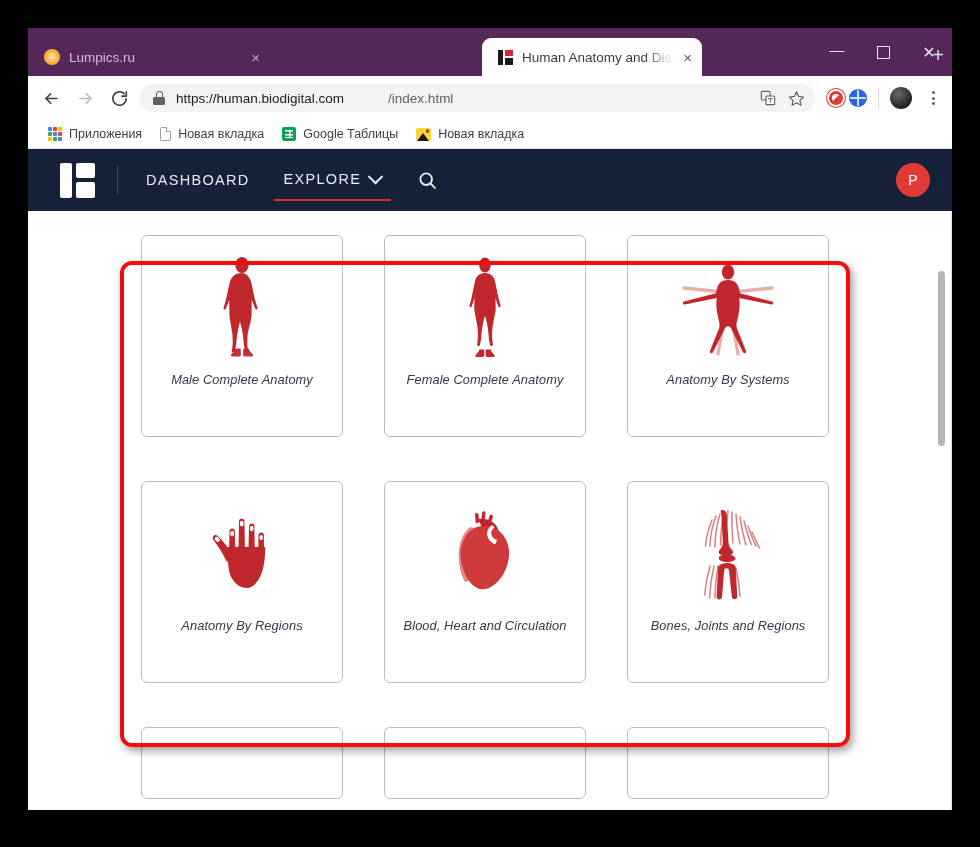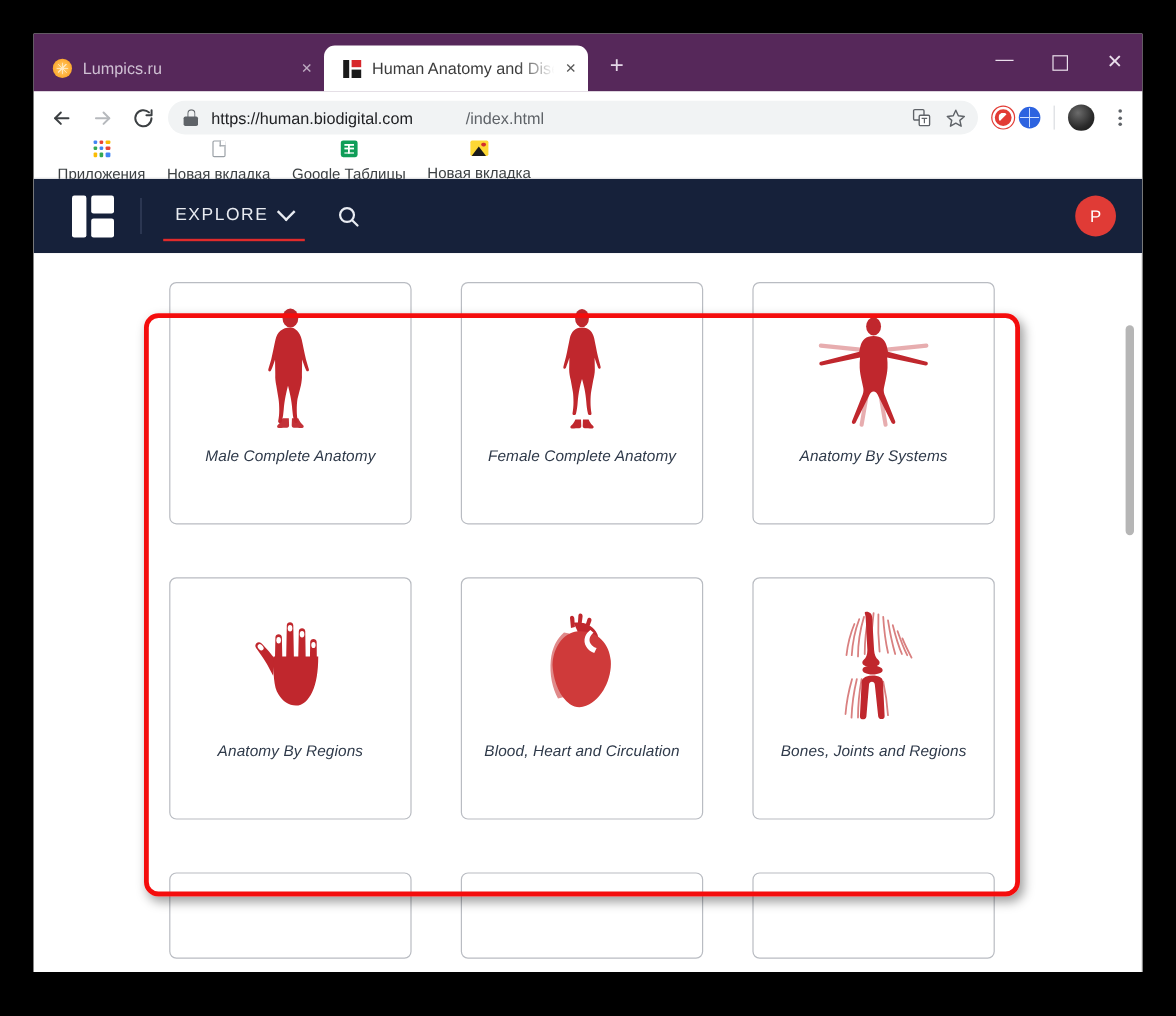--- a/index.html
+++ b/index.html
@@ -13,21 +13,21 @@
 
   
   .window{
     position:absolute;left:28px;top:28px;width:924px;height:782px;
     background:#fff;overflow:hidden;
   }
 
   
   .tabstrip{
     position:relative;height:48px;background:#56285a;
-    display:flex;align-items:flex-end;
+    display:flex;align-items:flex-end;justify-content:space-between;
   }
   .tab{
     position:relative;height:38px;box-sizing:border-box;
     display:flex;align-items:center;gap:9px;
     padding:0 10px 0 16px;border-radius:9px 9px 0 0;
     font-size:13.5px;white-space:nowrap;
   }
   .tab.inactive{width:242px;color:#cfc0d3;}
   .tab.active{width:220px;background:#fff;color:#3c3c3c;}
   .tab-title{flex:1;overflow:hidden;text-overflow:clip;
@@ -99,21 +99,21 @@
   .avatar-img{width:22px;height:22px;border-radius:50%;
     background:radial-gradient(circle at 38% 32%,#6b6b6b 0%,#2b2b2b 60%,#111 100%);}
   .kebab{width:26px;height:26px;display:flex;flex-direction:column;align-items:center;
          justify-content:center;gap:2.5px;margin-left:4px;}
   .kebab span{width:3px;height:3px;border-radius:50%;background:#5f6368;display:block;}
 
   
   .bookmarks{height:28px;background:#fff;display:flex;align-items:center;padding:0 12px;
              gap:2px;border-bottom:1px solid #e6e6e6;}
   .bm{display:flex;align-items:center;gap:7px;padding:3px 8px;border-radius:4px;
-      font-size:12.5px;color:#3c4043;white-space:nowrap;flex-direction:column;}
+      font-size:12.5px;color:#3c4043;white-space:nowrap;}
   .bm-apps{width:14px;height:14px;display:grid;grid-template-columns:repeat(3,1fr);
            grid-template-rows:repeat(3,1fr);gap:1.5px;}
   .bm-apps i{display:block;border-radius:1px;}
   .bm-doc{width:11px;height:14px;border:1.3px solid #9aa0a6;border-radius:1.5px;
           box-sizing:border-box;position:relative;}
   .bm-doc:after{content:"";position:absolute;right:-1px;top:-1px;width:4px;height:4px;
     background:#fff;border-left:1.3px solid #9aa0a6;border-bottom:1.3px solid #9aa0a6;}
   .bm-sheets{width:14px;height:14px;background:#0f9d58;border-radius:2px;position:relative;}
   .bm-sheets:after{content:"";position:absolute;left:3px;top:3px;right:3px;bottom:3px;
     background:
@@ -297,20 +297,23 @@
 
     <div class="site">
 
       <div class="sitehdr">
         <span class="bdlogo">
           <i class="l"></i>
             <i class="tr"></i>
             <i class="br"></i>
         </span>
         <span class="hdr-sep"></span>
+        <span class="navitem">
+          <span>DASHBOARD</span>
+        </span>
         <span class="navitem active">
           <span>EXPLORE</span>
           <span class="chev"></span>
         </span>
         <span class="searchicon">
           <svg width="21" height="21" viewBox="0 0 24 24" fill="none" stroke="#e9ecf2" stroke-width="2.1" stroke-linecap="round">
               <circle cx="10.5" cy="10.5" r="6.6"></circle>
               <line x1="15.4" y1="15.4" x2="20.5" y2="20.5"></line>
             </svg>
         </span>

